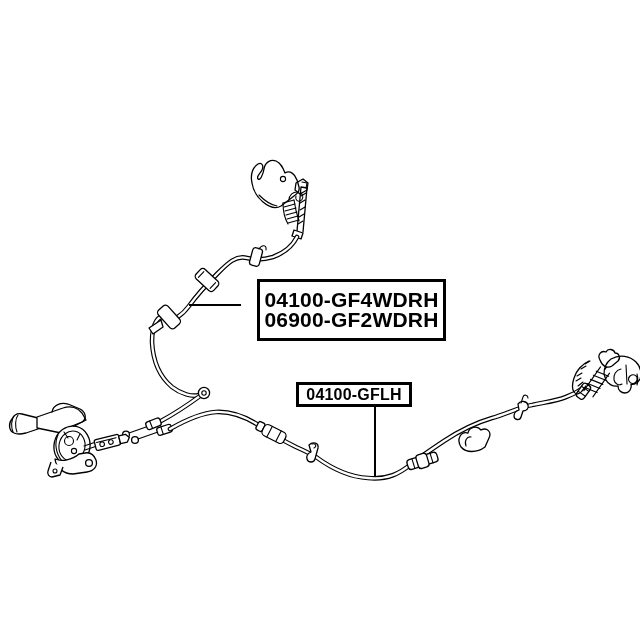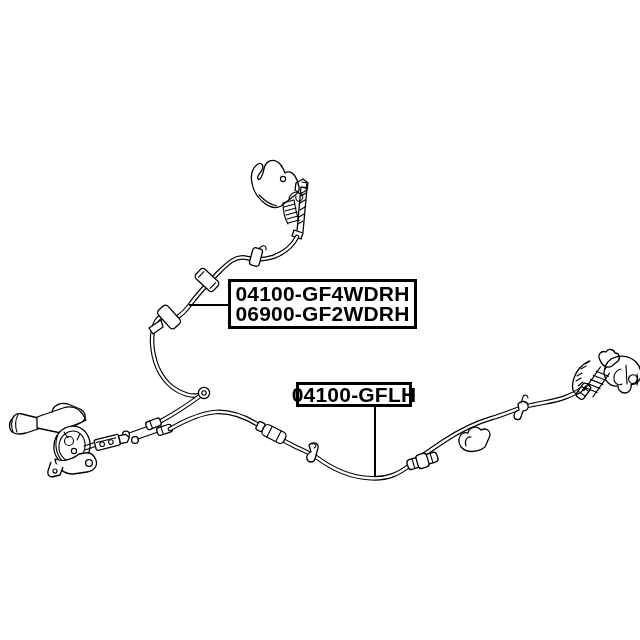--- a/index.html
+++ b/index.html
@@ -24,23 +24,23 @@
     border: 3px solid #000000;
     background: #ffffff;
     display: flex;
     flex-direction: column;
     justify-content: center;
     align-items: center;
     color: #000000;
     font-weight: bold;
     white-space: nowrap;
   }
-  .box1 { left: 228px; top: 279px; width: 189px; height: 50px; font-size: 21px; }
+  .box1 { left: 257px; top: 279px; width: 189px; height: 62px; font-size: 21px; }
   .box1 .pn-line { line-height: 20px; letter-spacing: 0.2px; }
-  .box2 { left: 296px; top: 382px; width: 116px; height: 25px; font-size: 21px; }
+  .box2 { left: 296px; top: 382px; width: 116px; height: 25px; font-size: 16px; }
   .box2 .pn-line { line-height: 19px; letter-spacing: 0.2px; }
 </style>
 </head>
 <body>
 
 <div class="stage">
 
   <svg class="artwork" width="640" height="640" viewBox="0 0 640 640">
 
     <g>

